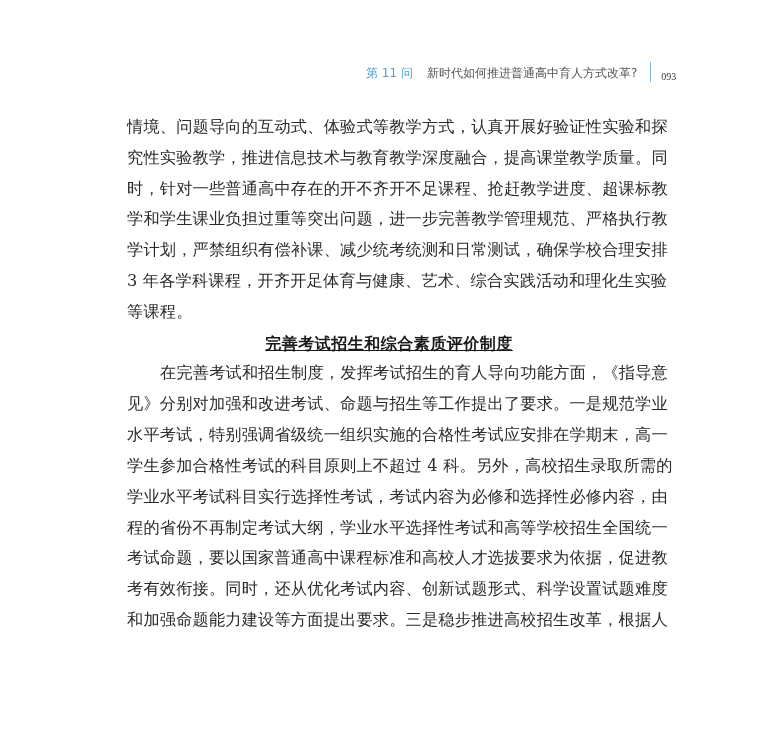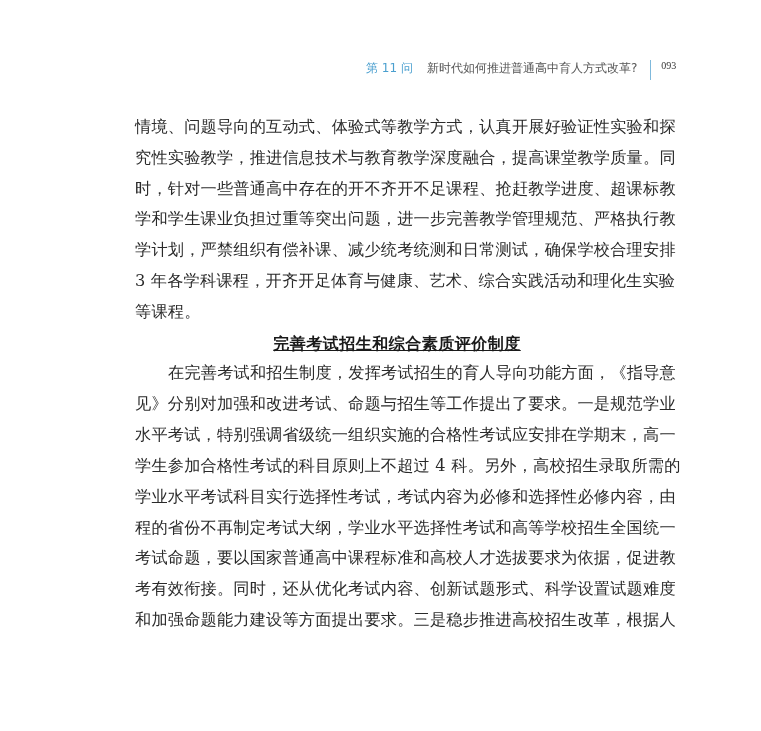--- a/index.html
+++ b/index.html
@@ -14,21 +14,21 @@
       overflow: hidden;
       font-family: "DejaVu Serif", "Liberation Serif", serif;
       color: #2a2a2a;
     }
     .running-header {
       position: absolute;
       top: 60px;
       left: 366px;
       height: 22px;
       display: flex;
-      align-items: flex-start;
+      align-items: flex-end;
       font-family: "DejaVu Sans", "Liberation Sans", sans-serif;
       font-size: 12px;
       white-space: nowrap;
     }
     .chapter-label {
       color: #4a9fcf;
       margin-right: 14px;
     }
     .chapter-title {
       color: #555555;
@@ -40,21 +40,21 @@
       background: #7fb9dc;
       margin: 0 10px 0 13px;
     }
     .page-number {
       font-family: "Liberation Serif", "DejaVu Serif", serif;
       font-size: 10px;
       color: #333333;
     }
     .body-text {
       position: absolute;
-      left: 135px;
+      left: 127px;
       top: 112px;
       width: 524px;
       font-size: 16.2px;
       line-height: 30.8px;
       text-align: justify;
       text-justify: inter-character;
     }
     .line {
       display: block;
       height: 30.8px;

